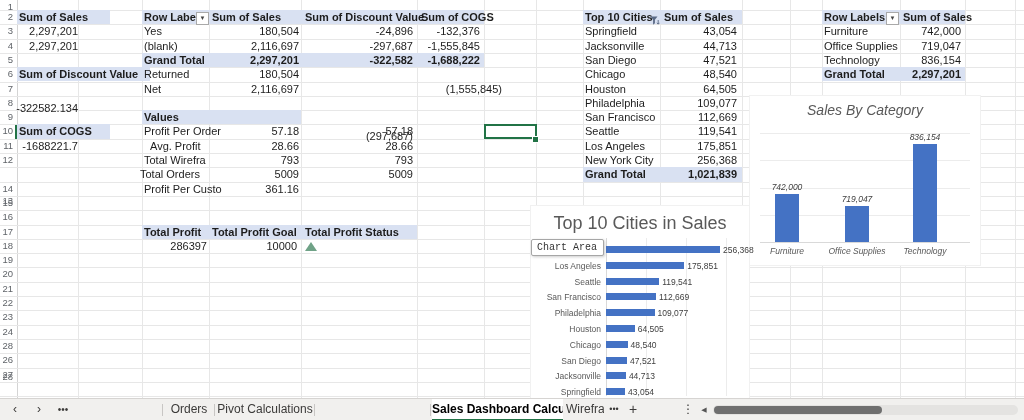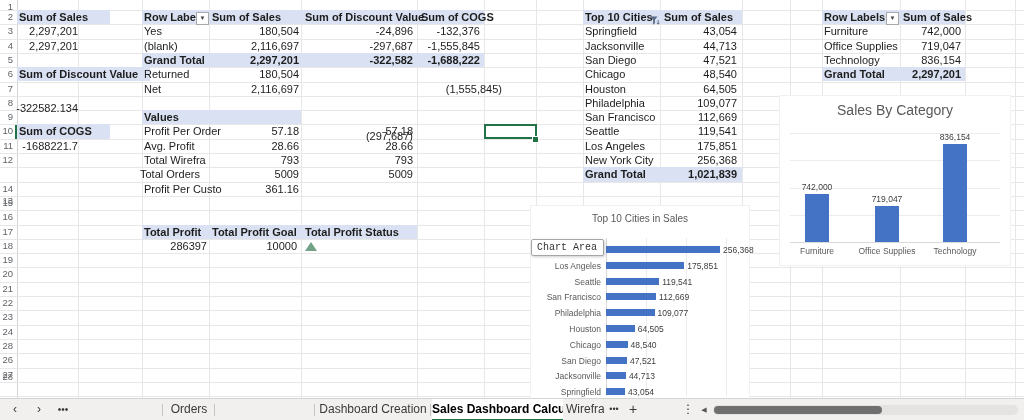--- a/index.html
+++ b/index.html
@@ -156,21 +156,21 @@
         <div class="cell right" style="left:301px;top:67.2px;width:112px;"></div>
         <div class="cell right" style="left:417px;top:67.2px;width:63px;"></div>
         <div class="cell" style="left:144px;top:81.5px;width:63px;">Net</div>
         <div class="cell right" style="left:209px;top:81.5px;width:90px;">2,116,697</div>
         <div class="cell right" style="left:301px;top:81.5px;width:112px;margin-top:47px;">(297,687)</div>
         <div class="cell right" style="left:417px;top:81.5px;width:63px;padding-left:22px;">(1,555,845)</div>
         <div class="cell bold hl" style="left:142px;top:110.1px;width:159px;padding-left:2px;box-sizing:border-box;">Values</div>
         <div class="cell" style="left:144px;top:124.4px;width:100px;">Profit Per Order</div>
         <div class="cell right" style="left:209px;top:124.4px;width:90px;">57.18</div>
         <div class="cell right" style="left:301px;top:124.4px;width:112px;">57.18</div>
-        <div class="cell" style="left:144px;top:138.7px;width:100px;">Avg. Profit</div>
+        <div class="cell" style="left:144px;top:138.7px;width:100px;padding-left:6px;">Avg. Profit</div>
         <div class="cell right" style="left:209px;top:138.7px;width:90px;">28.66</div>
         <div class="cell right" style="left:301px;top:138.7px;width:112px;">28.66</div>
         <div class="cell" style="left:144px;top:153.0px;width:100px;">Total Wirefra</div>
         <div class="cell right" style="left:209px;top:153.0px;width:90px;">793</div>
         <div class="cell right" style="left:301px;top:153.0px;width:112px;">793</div>
         <div class="cell" style="left:140px;top:167.3px;width:100px;">Total Orders</div>
         <div class="cell right" style="left:209px;top:167.3px;width:90px;">5009</div>
         <div class="cell right" style="left:301px;top:167.3px;width:112px;">5009</div>
         <div class="cell" style="left:144px;top:181.6px;width:100px;">Profit Per Custo</div>
         <div class="cell right" style="left:209px;top:181.6px;width:90px;">361.16</div>
@@ -219,21 +219,21 @@
         <div class="cell right" style="left:900px;top:24.3px;width:61px;">742,000</div>
         <div class="cell" style="left:824px;top:38.6px;width:75px;">Office Supplies</div>
         <div class="cell right" style="left:900px;top:38.6px;width:61px;">719,047</div>
         <div class="cell" style="left:824px;top:52.9px;width:75px;">Technology</div>
         <div class="cell right" style="left:900px;top:52.9px;width:61px;">836,154</div>
         <div class="rowbg hl" style="left:822px;top:67.2px;width:143px;"></div>
         <div class="cell bold" style="left:824px;top:67.2px;width:75px;">Grand Total</div>
         <div class="cell bold right" style="left:900px;top:67.2px;width:61px;">2,297,201</div>
       </div>
 
-    <div class="chartbox" id="chart-cat" style="left:780px;top:96px;width:230px;height:169px;">
+    <div class="chartbox" id="chart-cat" style="left:750px;top:96px;width:230px;height:169px;font-style:italic;">
       <div class="chart-title" style="top:6px;font-size:14px;">Sales By Category</div>
       <div id="cat-plot">
           <div class="cgrid" style="left:10px;top:37.0px;width:210px;height:1px;"></div>
           <div class="cgrid" style="left:10px;top:64.3px;width:210px;height:1px;"></div>
           <div class="cgrid" style="left:10px;top:91.5px;width:210px;height:1px;"></div>
           <div class="cgrid" style="left:10px;top:118.8px;width:210px;height:1px;"></div>
           <div class="cgrid" style="left:10px;top:146.0px;width:210px;height:1px;"></div>
           <div class="caxis" style="left:10px;top:146px;width:210px;height:1px;"></div>
           <div class="bar" style="left: 25px; top: 97.5px; width: 24px; height: 48.5px; background: rgb(68, 114, 196);"></div>
           <div class="dlabel" style="left:7px;top:85.5px;width:60px;text-align:center;">742,000</div>
@@ -241,21 +241,21 @@
           <div class="bar" style="left: 95px; top: 109.6px; width: 24px; height: 36.4px; background: rgb(68, 114, 196);"></div>
           <div class="dlabel" style="left:77px;top:97.6px;width:60px;text-align:center;">719,047</div>
           <div class="clabel" style="left:67px;top:150px;width:80px;text-align:center;">Office Supplies</div>
           <div class="bar" style="left: 163px; top: 47.9px; width: 24px; height: 98.1px; background: rgb(68, 114, 196);"></div>
           <div class="dlabel" style="left:145px;top:35.9px;width:60px;text-align:center;">836,154</div>
           <div class="clabel" style="left:135px;top:150px;width:80px;text-align:center;">Technology</div>
         </div>
     </div>
 
     <div class="chartbox" id="chart-top10" style="left:531px;top:206px;width:218px;height:192px;">
-      <div class="chart-title" style="top:7px;font-size:10px;">Top 10 Cities in Sales</div>
+      <div class="chart-title" style="top:7px;font-size:18px;">Top 10 Cities in Sales</div>
       <div id="top10-plot">
           <div class="caxis" style="left:75px;top:32px;width:1px;height:158px;"></div>
           <div class="cgrid" style="left:115px;top:32px;width:1px;height:158px;"></div>
           <div class="cgrid" style="left:155px;top:32px;width:1px;height:158px;"></div>
           <div class="cgrid" style="left:195px;top:32px;width:1px;height:158px;"></div>
           <div class="clabel" style="left:0px;top:39.0px;width:70px;text-align:right;">New York City</div>
           <div class="bar" style="left: 75px; top: 40px; width: 114px; height: 7px; background: rgb(68, 114, 196);"></div>
           <div class="dlabel" style="left:192.0px;top:39.0px;">256,368</div>
           <div class="clabel" style="left:0px;top:54.8px;width:70px;text-align:right;">Los Angeles</div>
           <div class="bar" style="left: 75px; top: 55.8px; width: 78.2px; height: 7px; background: rgb(68, 114, 196);"></div>
@@ -292,21 +292,21 @@
     <div id="selhandle" style="left:532px;top:136px;"></div>
 
     <div id="tooltip" style="left:531px;top:239px;font-family:Liberation Mono, monospace;">Chart Area</div>
   </div>
 
   <div id="tabbar">
       <div class="tbitem" style="left:4px;width:22px;">‹</div>
       <div class="tbitem" style="left:28px;width:22px;">›</div>
       <div class="tbitem" style="left: 50px; width: 26px; font-size: 10px;">•••</div>
       <div class="tbitem" style="left:164px;width:50px;">Orders</div>
-      <div class="tbitem" style="left:316px;width:114px;">Dashboard Creation</div>
+      <div class="tbitem" style="left:216px;width:98px;">Pivot Calculations</div>
       <div class="tbsep" style="left:162px;"></div>
       <div class="tbsep" style="left:214px;"></div>
       <div class="tbsep" style="left:314px;"></div>
       <div class="tbsep" style="left:430px;"></div>
       <div class="tbitem tbactive" style="left:432px;width:131px;">Sales Dashboard Calculation</div>
       <div class="tbitem" style="left: 566px; width: 38px; text-align: left;">Wirefra</div>
       <div class="tbitem" style="left: 604px; width: 20px; font-size: 9px;">•••</div>
       <div class="tbitem" style="left: 624px; width: 18px; font-size: 14px;">+</div>
       <div class="tbitem" style="left: 680px; width: 16px; font-size: 12px;">⋮</div>
       <div class="tbitem" style="left: 697px; width: 14px; font-size: 7px; color: rgb(85, 85, 85);">◀</div>

